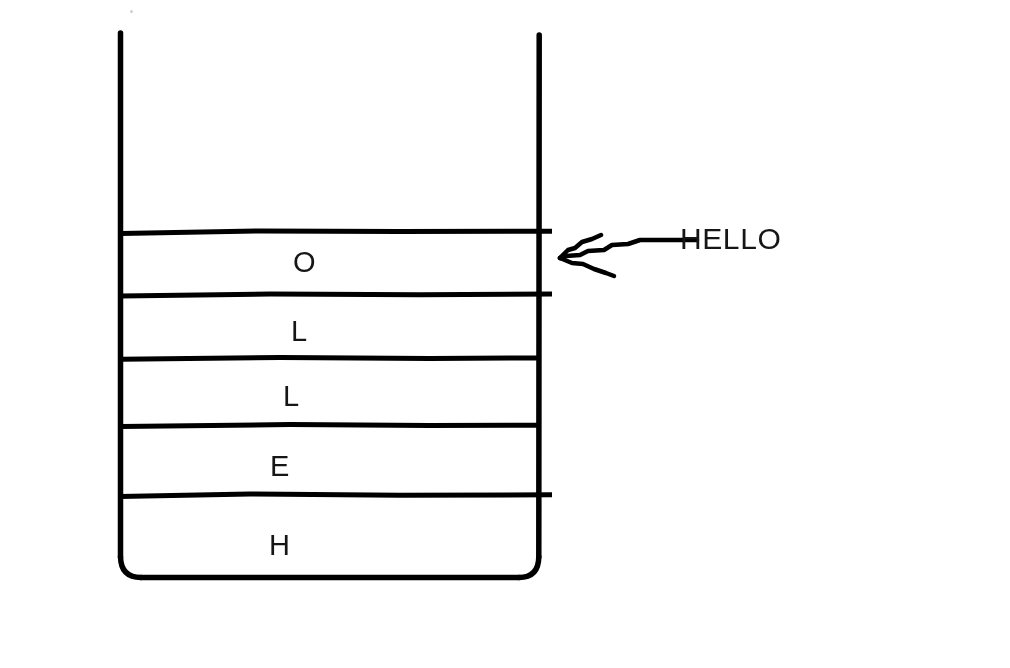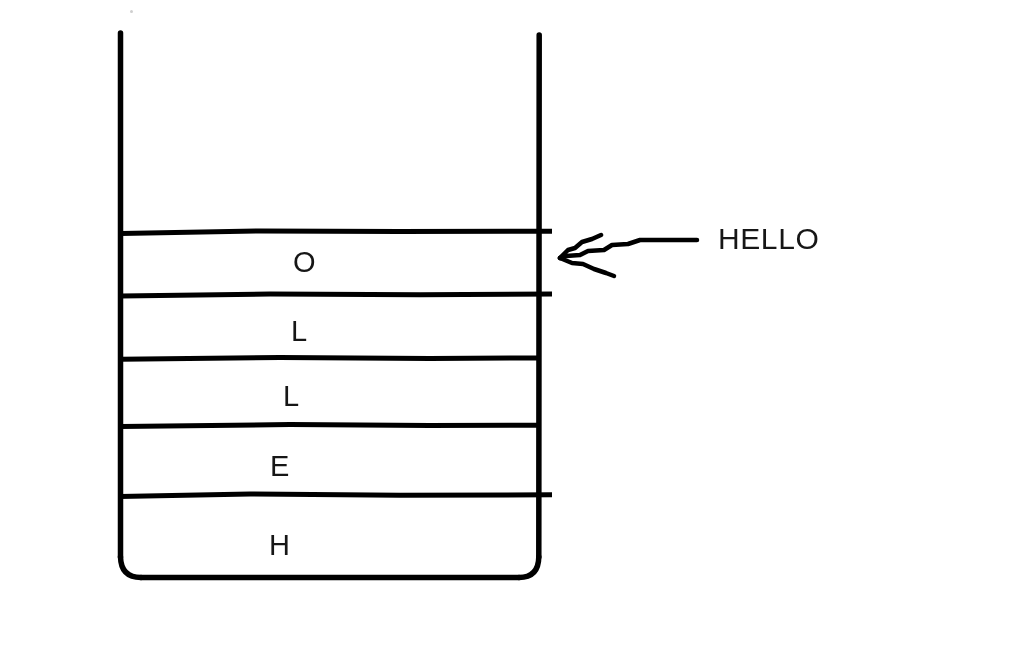--- a/index.html
+++ b/index.html
@@ -113,15 +113,15 @@
   </svg>
 
   <div class="speck" style="left:130px; top:10px;"></div>
 
   <div class="cell-letter" style="left:293px; top:248px;">O</div>
   <div class="cell-letter" style="left:291px; top:317px;">L</div>
   <div class="cell-letter" style="left:283px; top:382px;">L</div>
   <div class="cell-letter" style="left:270px; top:452px;">E</div>
   <div class="cell-letter" style="left:269px; top:531px;">H</div>
 
-  <div class="annotation-label" style="left:718px; top:224px;">HELLO</div>
+  <div class="annotation-label" style="left:680px; top:224px;">HELLO</div>
 
 </div>
 
 </body></html>

